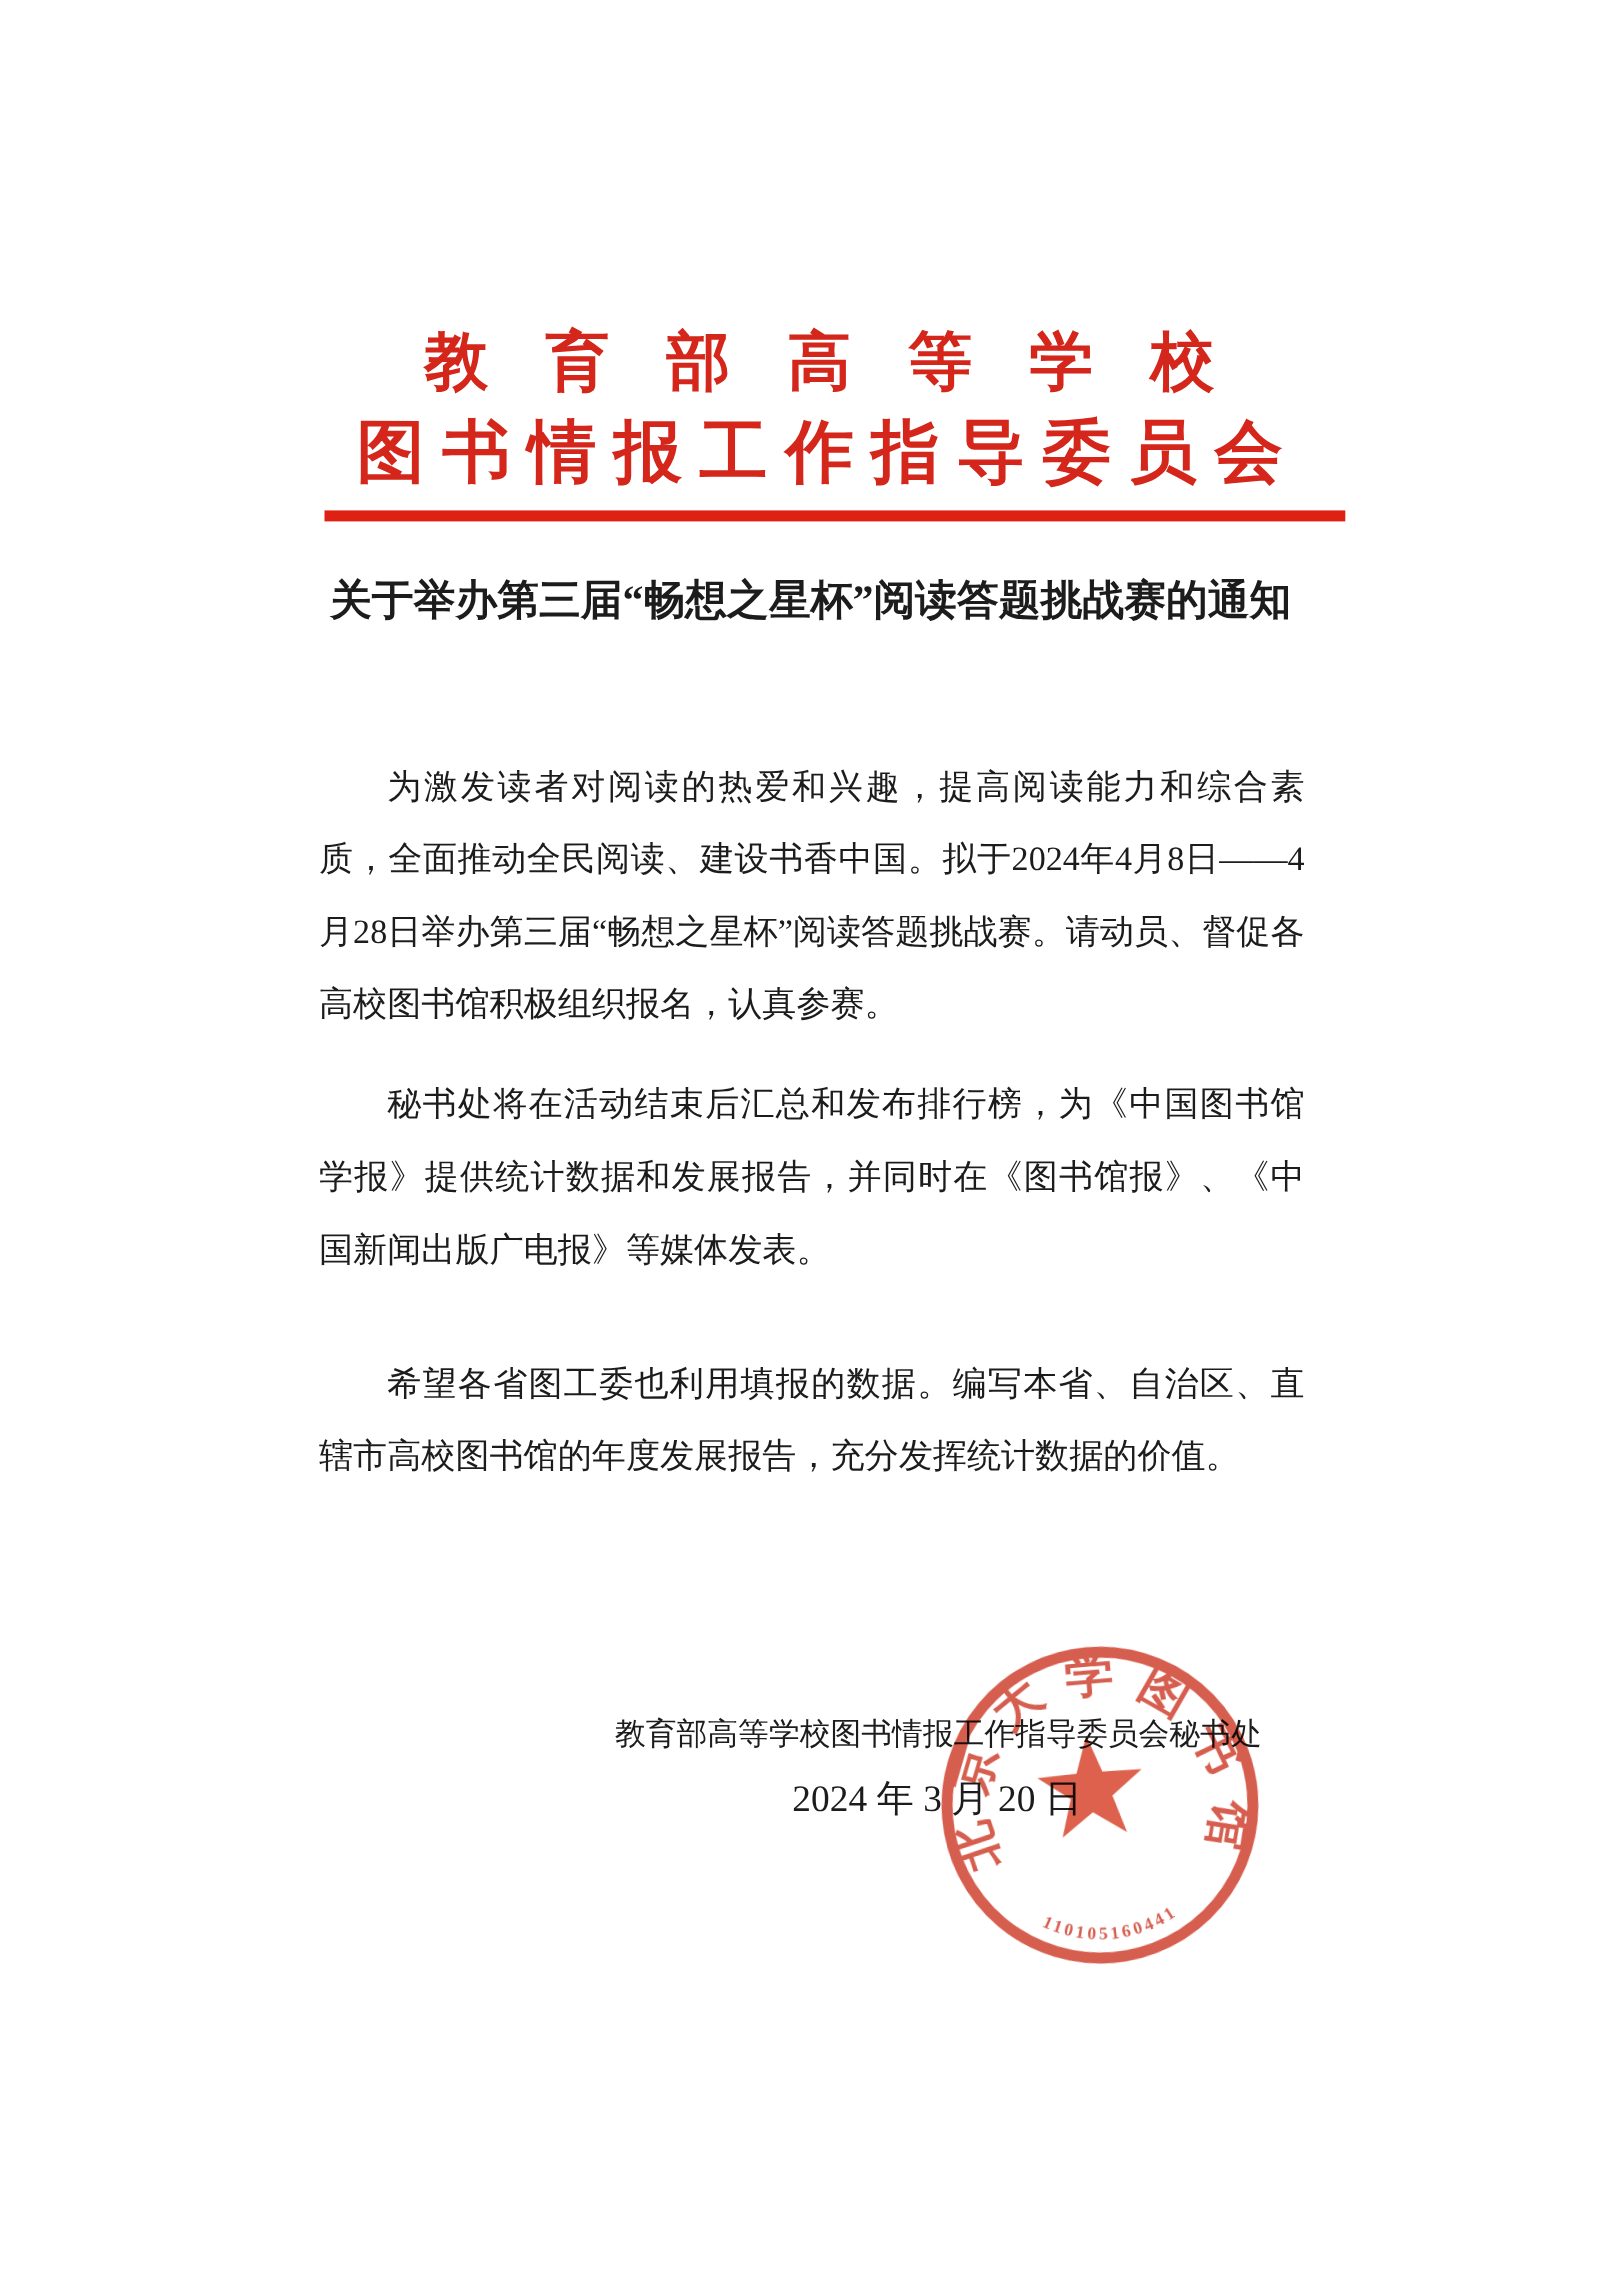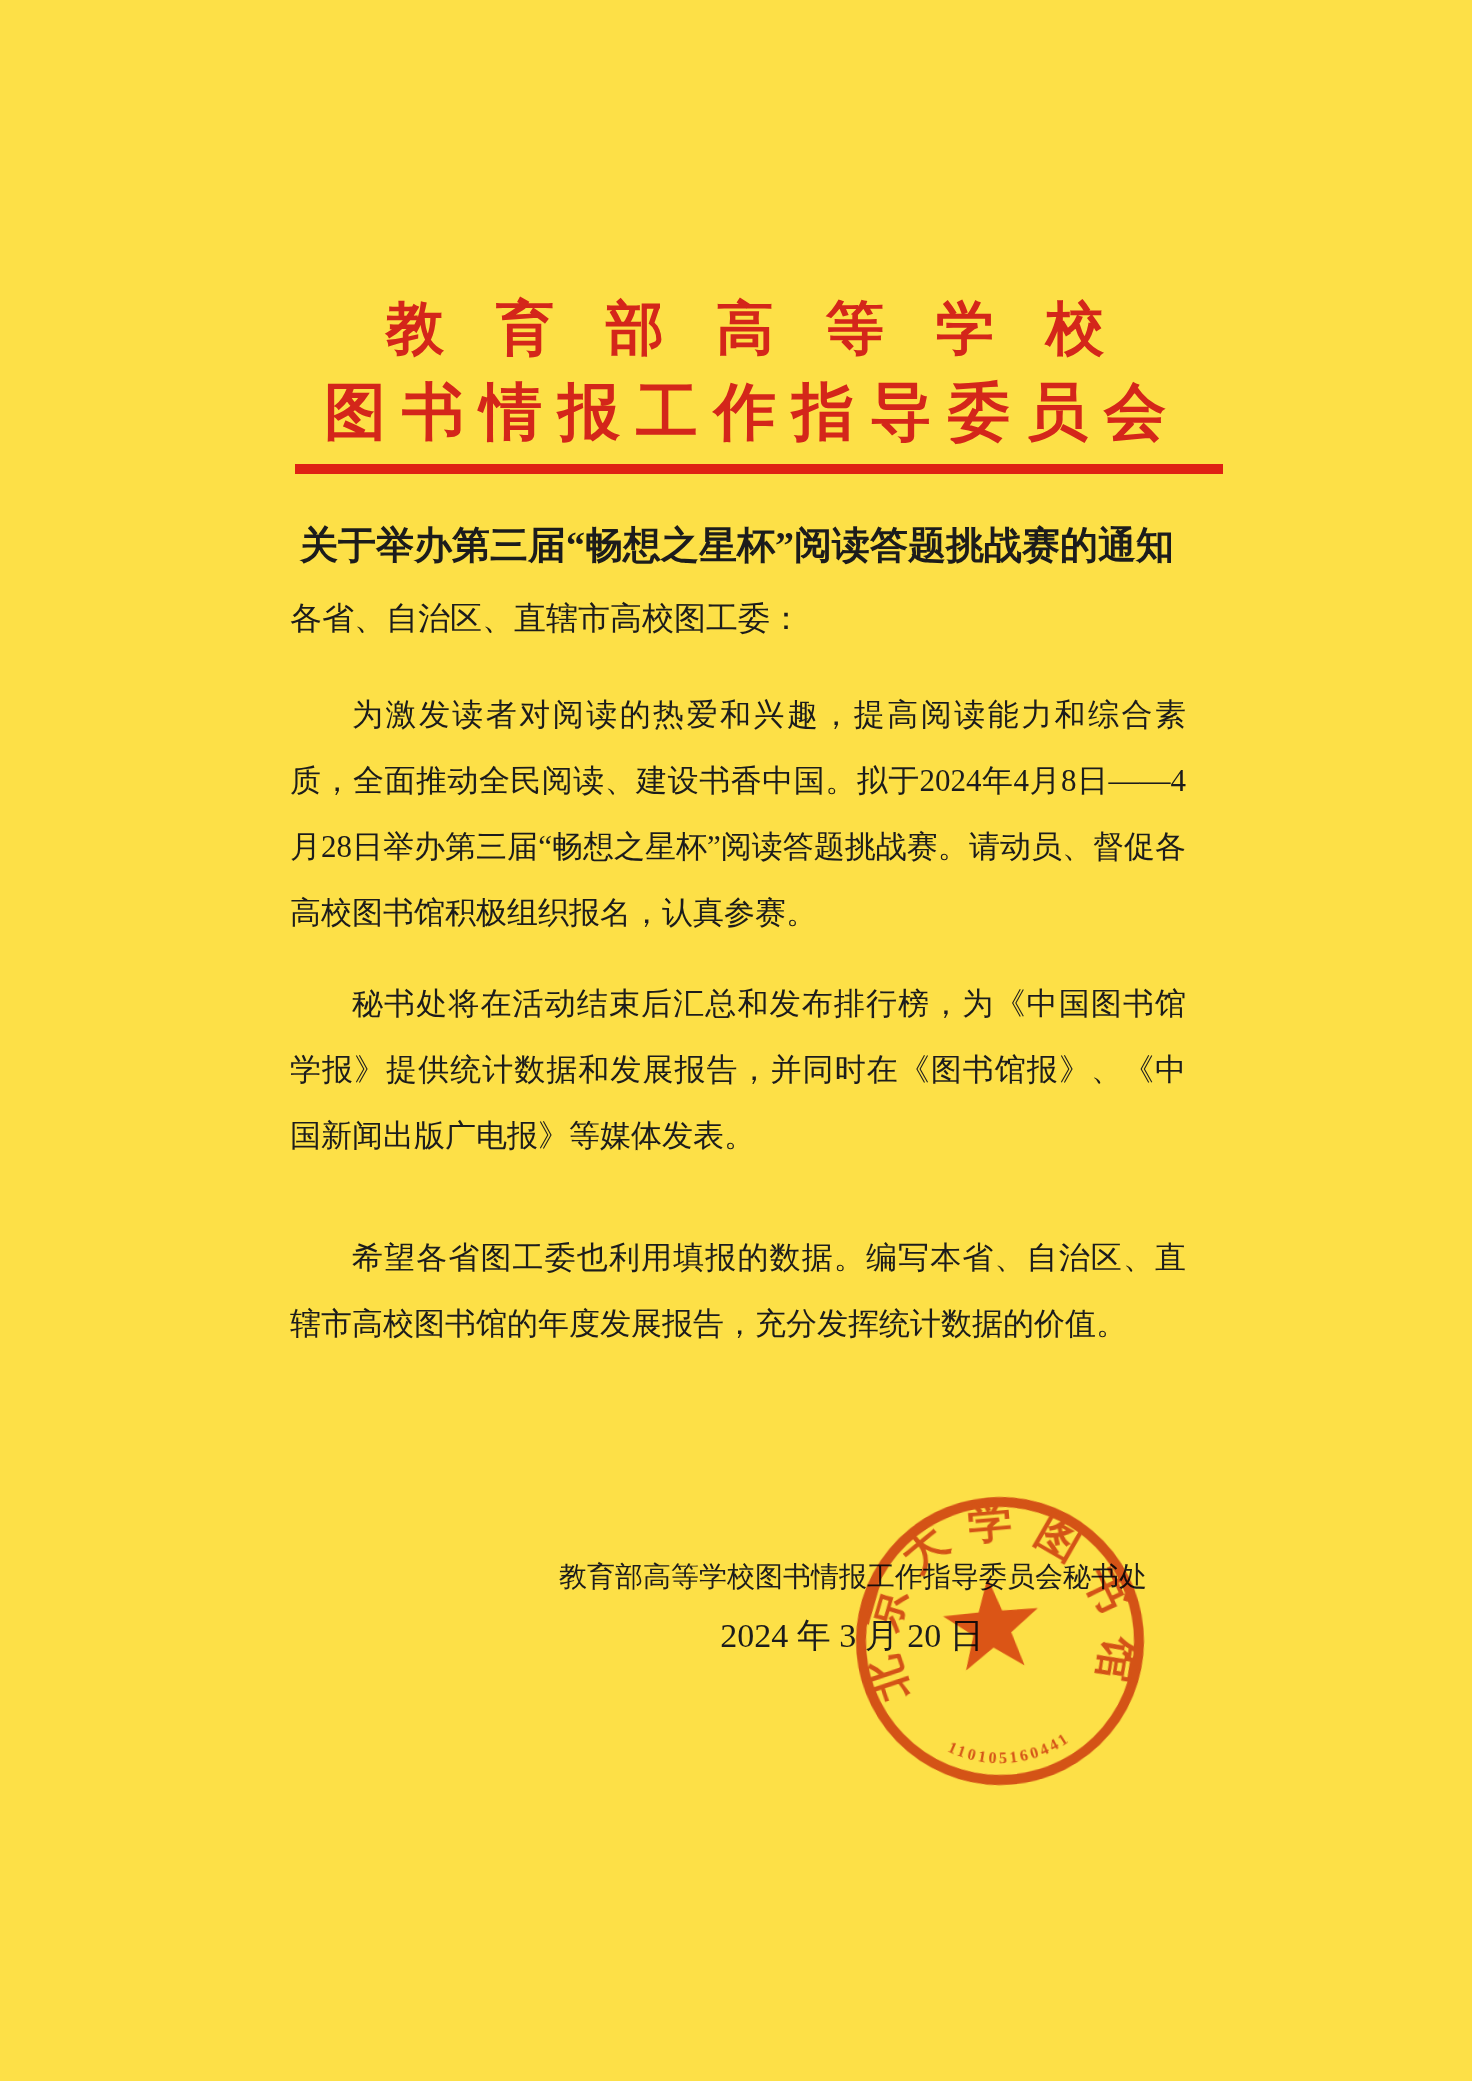--- a/index.html
+++ b/index.html
@@ -1,21 +1,21 @@
 <!DOCTYPE html>
 <html><head>
 <meta charset="utf-8">
 <style>
   html,body { margin:0; padding:0; background:#888; }
   .page {
     position: relative;
     width: 1472px;
     height: 2081px;
     margin: 0 auto;
-    background: #fde047;
+    background: #ffffff;
     font-family: "Liberation Serif", "DejaVu Serif", serif;
     color: #1c1c1c;
     overflow: hidden;
   }
 
   
   .letterhead {
     position: absolute;
     left: 300px; top: 288px; width: 890px;
     text-align: center;
@@ -100,21 +100,20 @@
 <div class="page">
 
   <div class="letterhead">
     <div class="lh-line1">教育部高等学校</div>
     <div class="lh-line2">图书情报工作指导委员会</div>
   </div>
   <div class="red-rule"></div>
 
   <div class="doc-title">关于举办第三届“畅想之星杯”阅读答题挑战赛的通知</div>
 
-  <div class="salutation">各省、自治区、直辖市高校图工委：</div>
 
   <div class="body-text">
       <p>为激发读者对阅读的热爱和兴趣，提高阅读能力和综合素质，全面推动全民阅读、建设书香中国。拟于2024年4月8日——4月28日举办第三届“畅想之星杯”阅读答题挑战赛。请动员、督促各高校图书馆积极组织报名，认真参赛。</p>
       <p>秘书处将在活动结束后汇总和发布排行榜，为《中国图书馆学报》提供统计数据和发展报告，并同时在《图书馆报》、《中国新闻出版广电报》等媒体发表。</p>
       <p class="is-last">希望各省图工委也利用填报的数据。编写本省、自治区、直辖市高校图书馆的年度发展报告，充分发挥统计数据的价值。</p>
     </div>
 
   <div class="signature">
     <div class="sig-org">教育部高等学校图书情报工作指导委员会秘书处</div>
     <div class="sig-date">2024 年 3 月 20 日</div>

